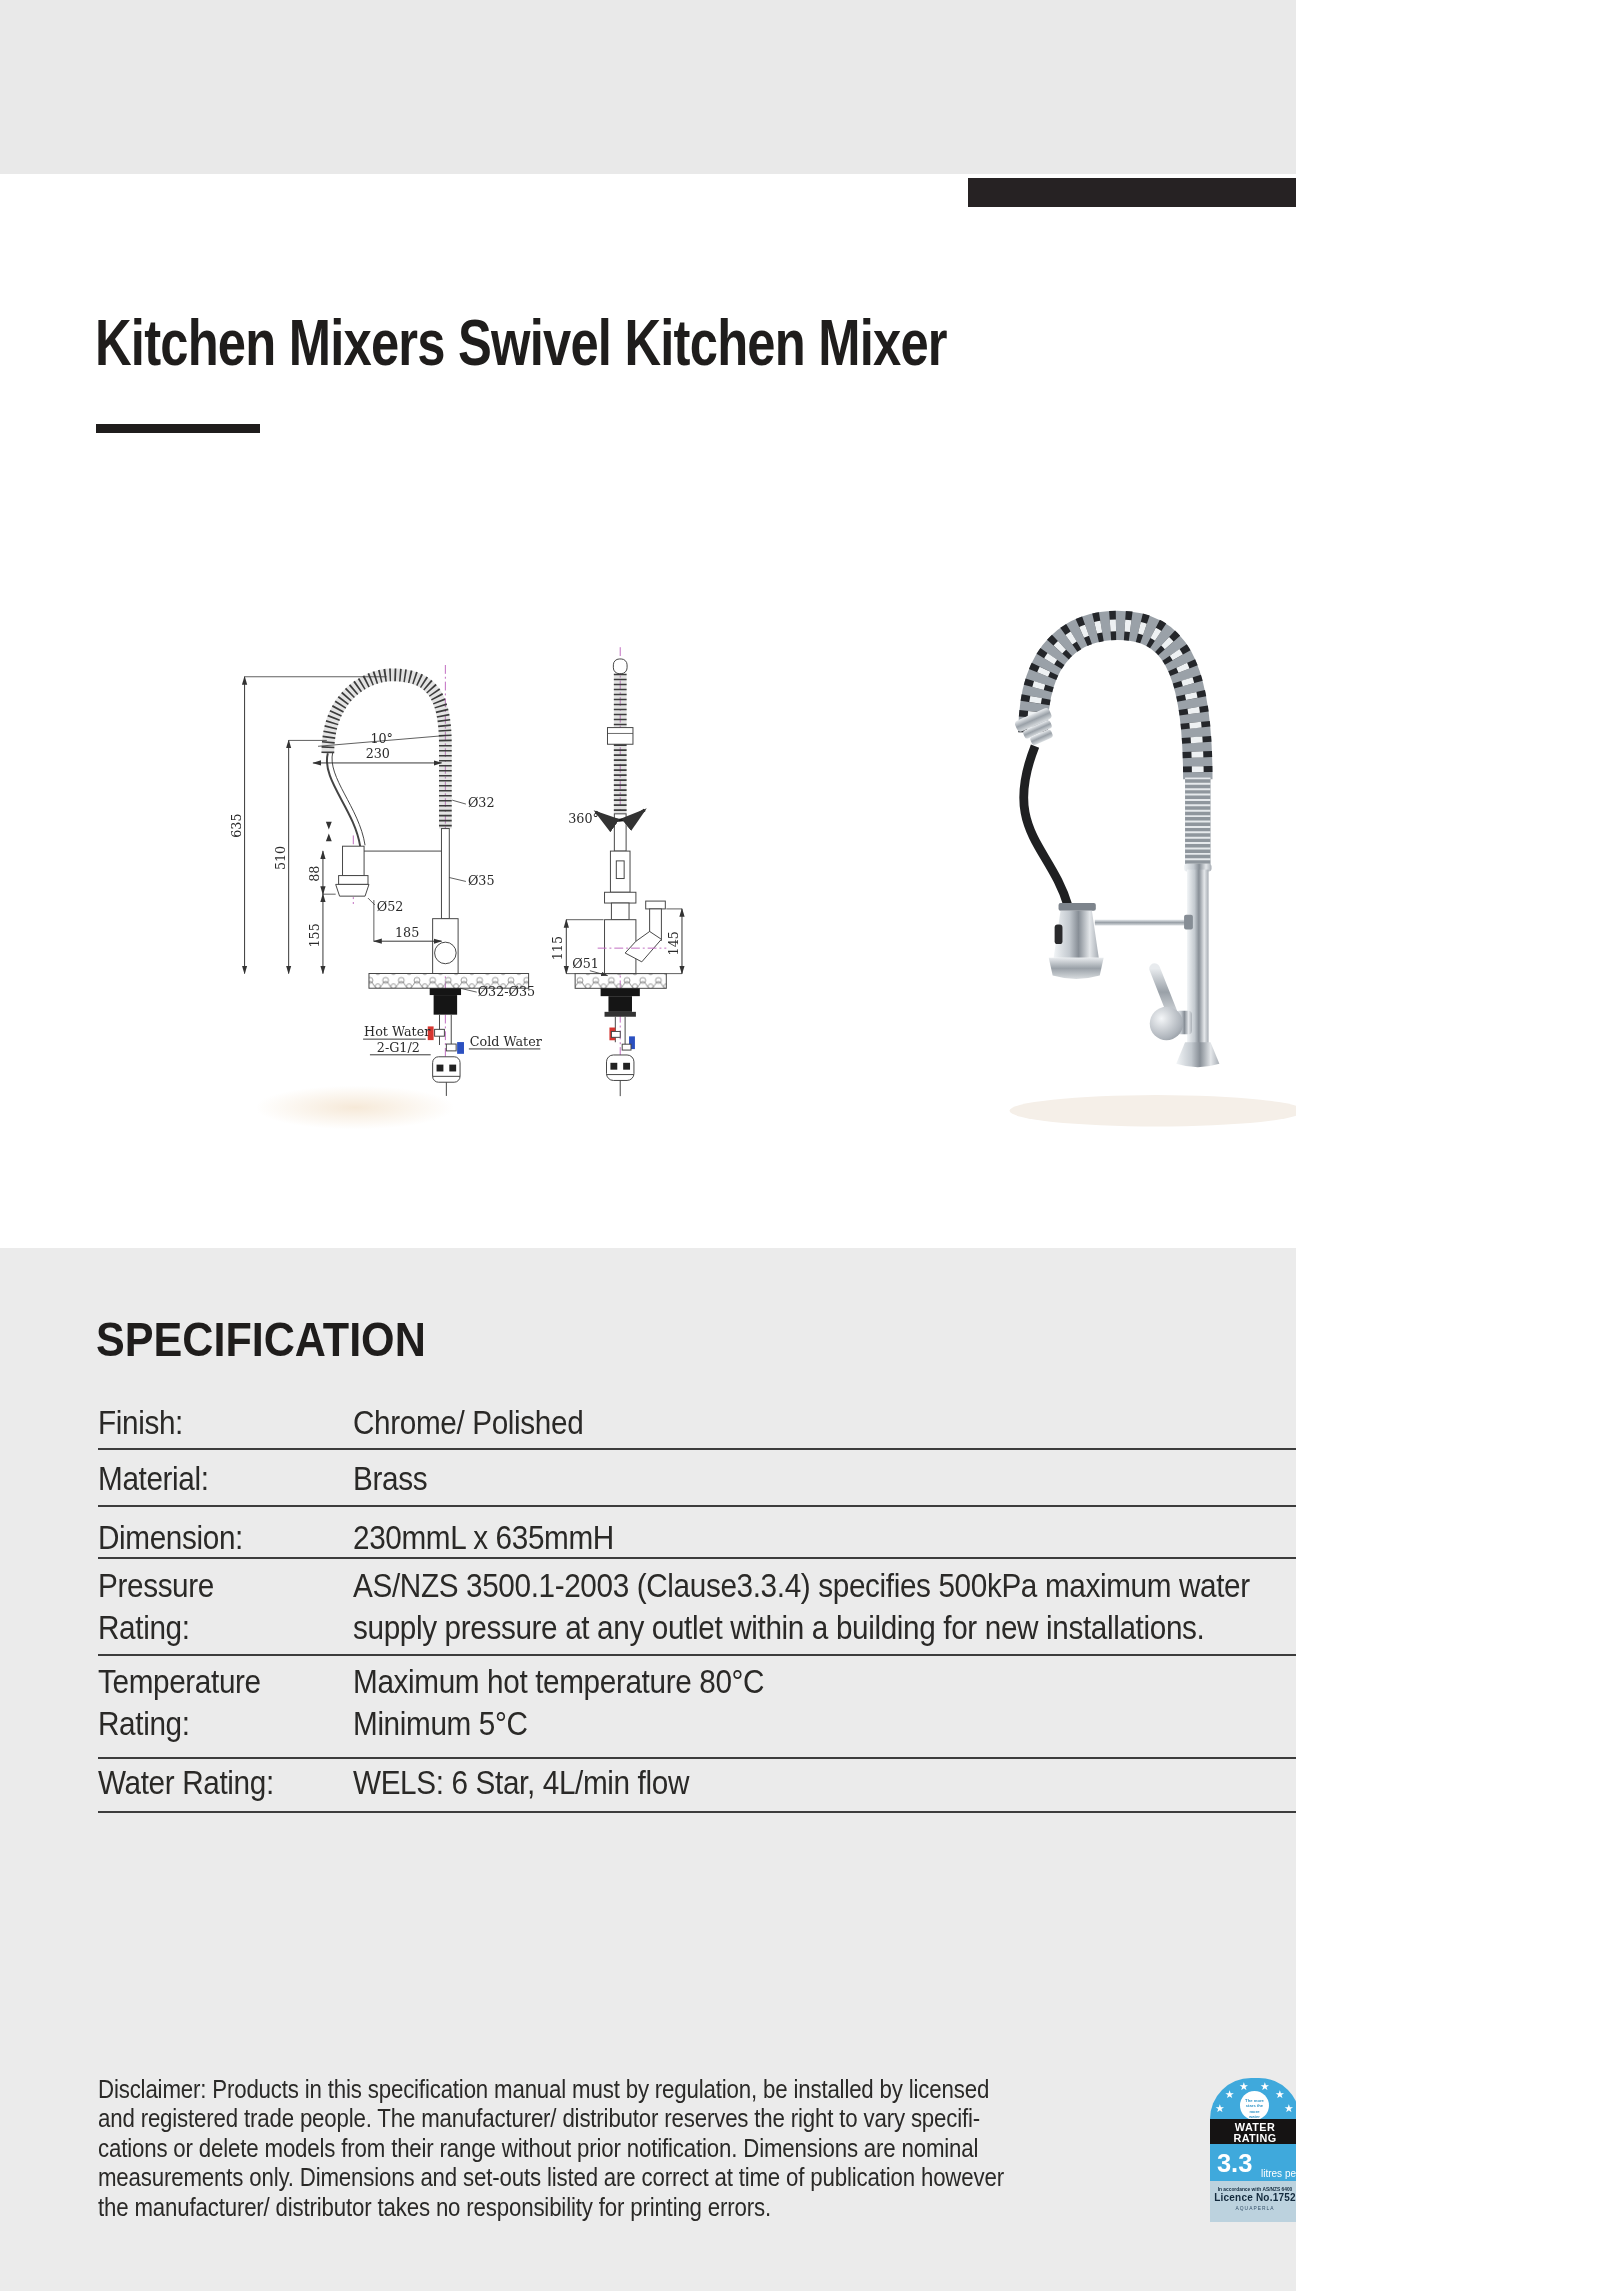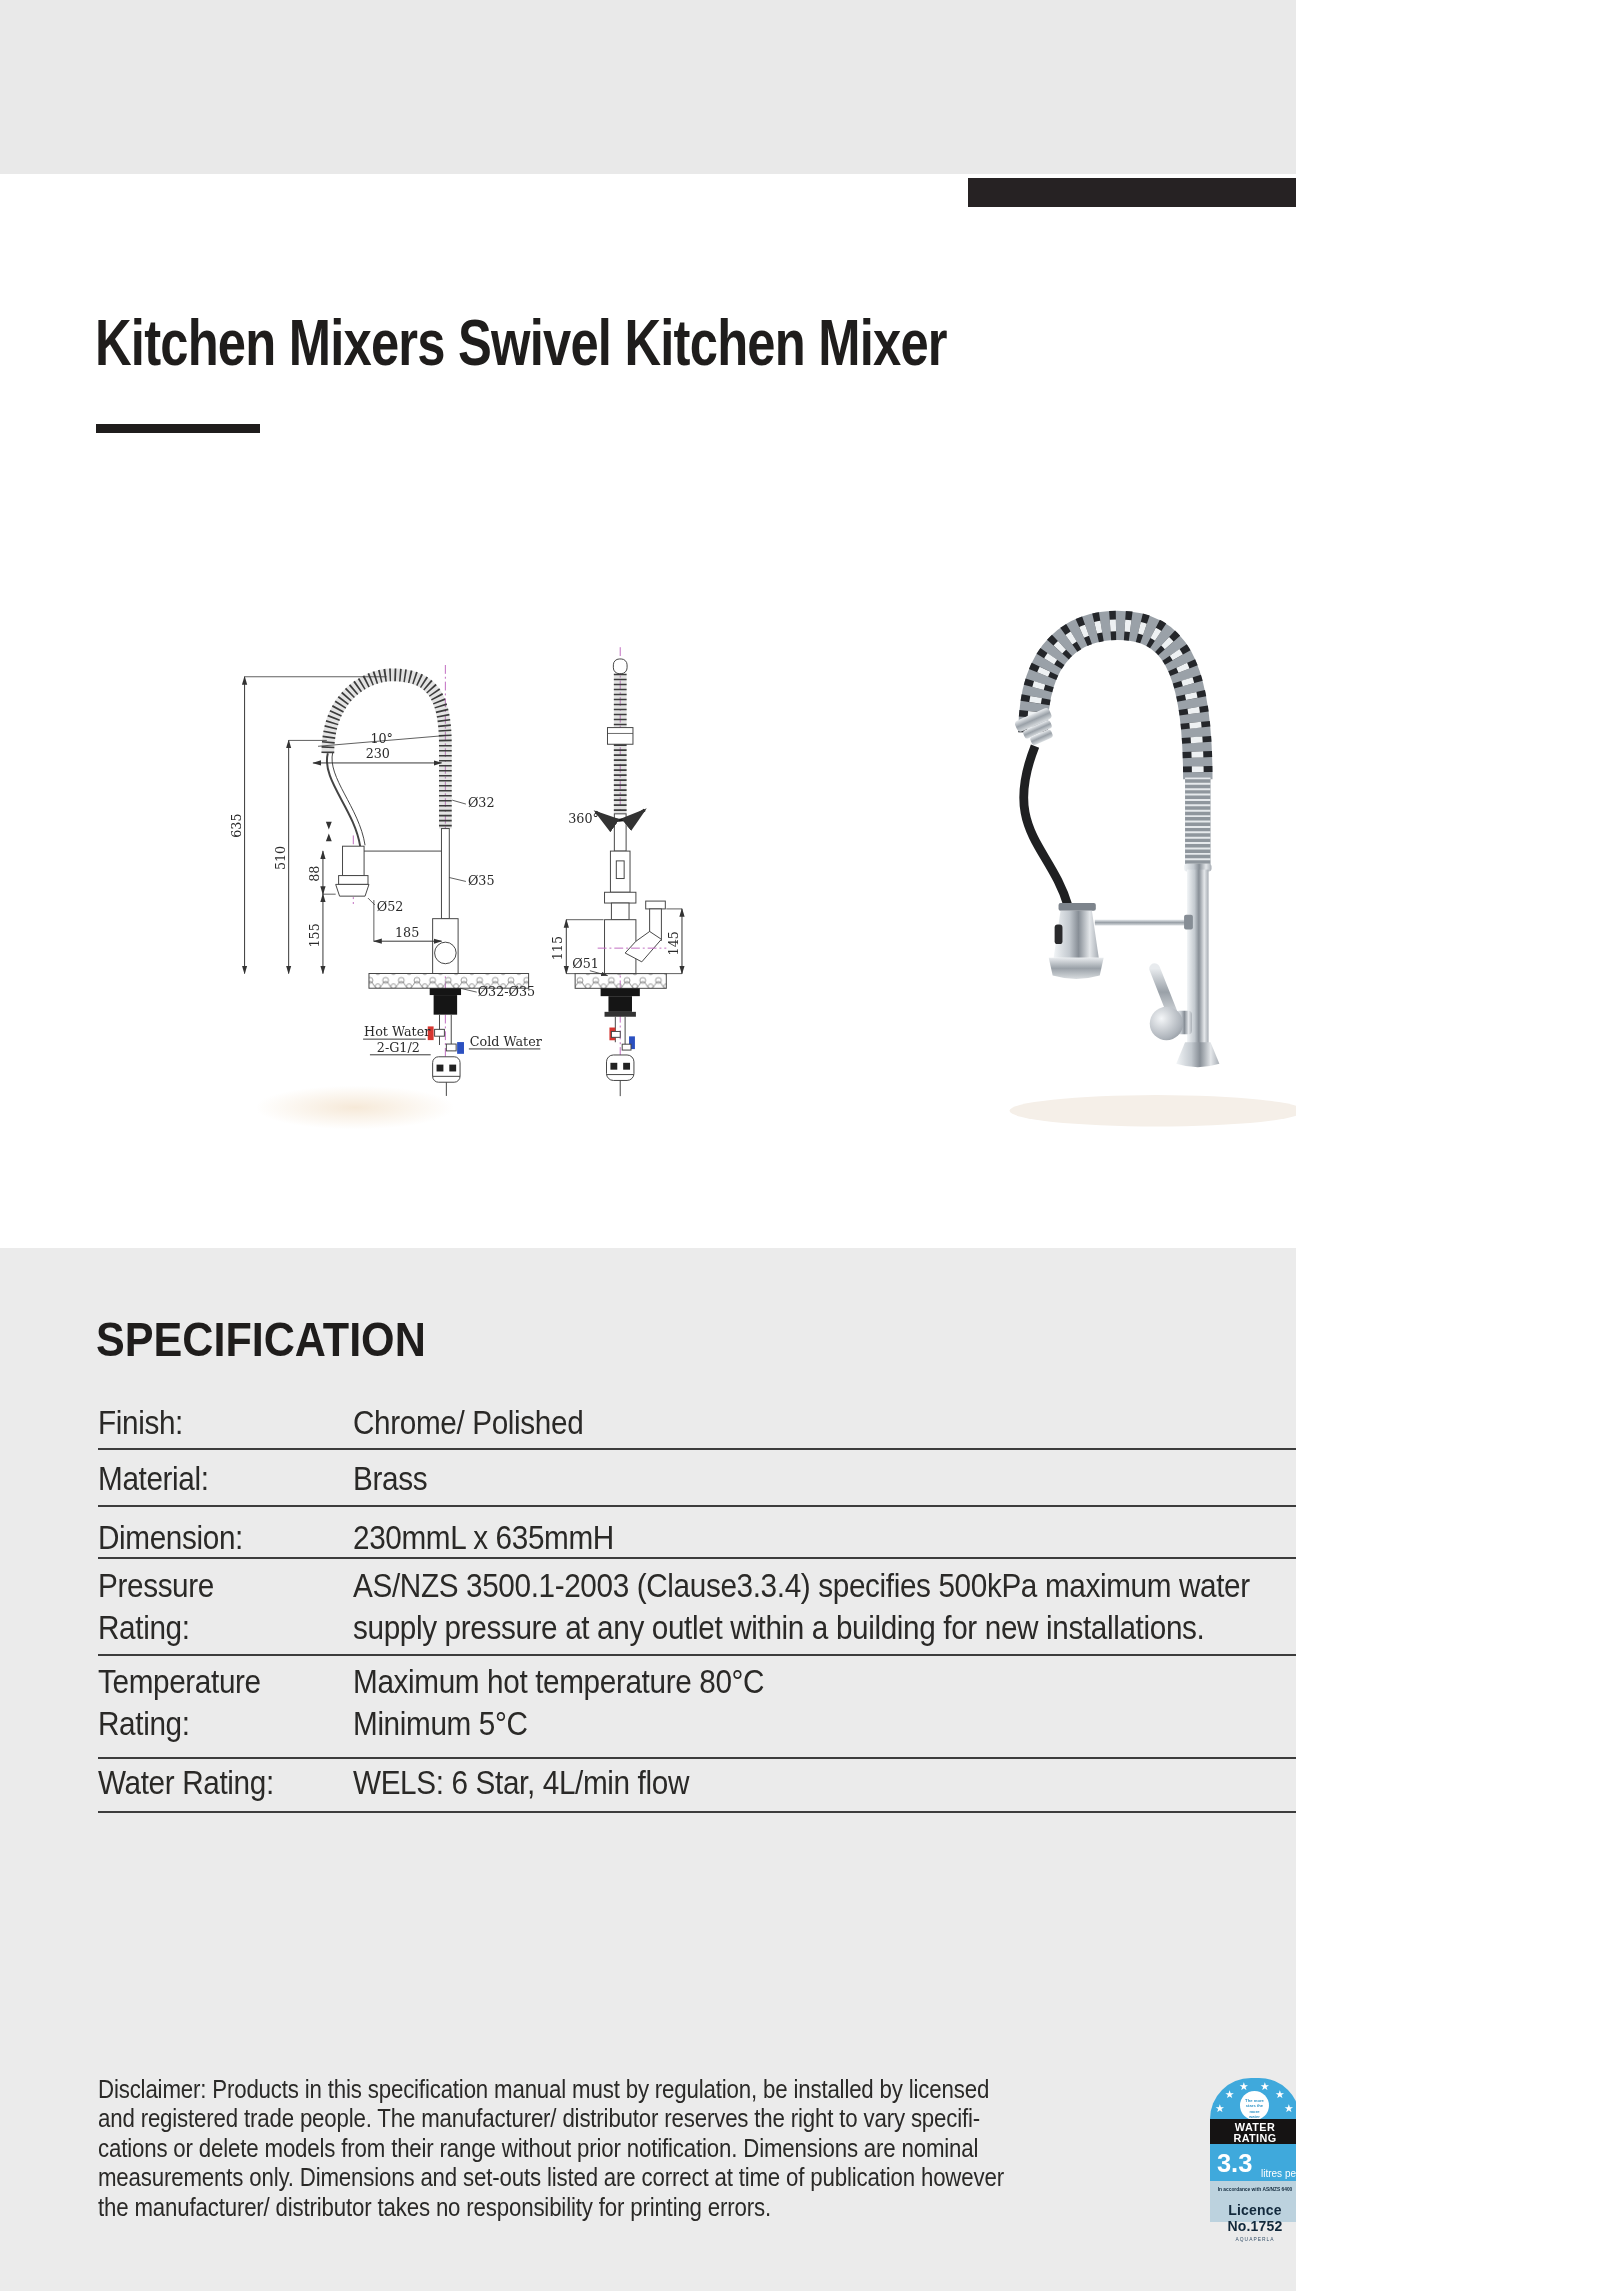--- a/index.html
+++ b/index.html
@@ -39,21 +39,21 @@
   .wels .black{position:absolute;left:0;top:41px;width:90px;height:24.5px;background:#151313;
                text-align:center;color:#fff;}
   .wels .wr{font-size:11.3px;font-weight:700;letter-spacing:0.4px;line-height:1;padding-top:2.9px;transform:scaleX(.96);}
   .wels .url{font-size:6.4px;font-weight:700;line-height:1.4;transform:scaleX(.96);}
   .wels .blue{position:absolute;left:0;top:66px;width:90px;height:37px;background:#3fa9dc;color:#fff;}
   .wels .rating{position:absolute;left:6.9px;top:4.9px;font-size:25.5px;font-weight:700;}
   .wels .unit{position:absolute;left:51px;top:24px;font-size:10px;line-height:1.15;text-align:left;}
   .wels .light{position:absolute;left:0;top:103px;width:90px;height:41px;background:#bcd2de;
                text-align:center;color:#12293c;}
   .wels .acc{font-size:5.1px;font-weight:700;padding-top:4.9px;transform:scaleX(.95);}
-  .wels .lic{font-size:14px;font-weight:700;padding-top:10px;letter-spacing:0.2px;}
+  .wels .lic{font-size:10px;font-weight:700;padding-top:0;letter-spacing:0.2px;}
   .wels .brand{font-size:4.9px;letter-spacing:1px;padding-top:2.9px;color:#35506a;}
   .watermark-text{left:1356px;top:2182px;font-size:26.5px;font-weight:700;color:#3a393b;
                   letter-spacing:0;transform:scaleX(.97);transform-origin:left top;}
   svg text{font-family:"DejaVu Serif","Liberation Serif",serif;font-size:13px;fill:#2a2a2a;}
 </style>
 </head>
 <body>
 
 <div class="page">
 

